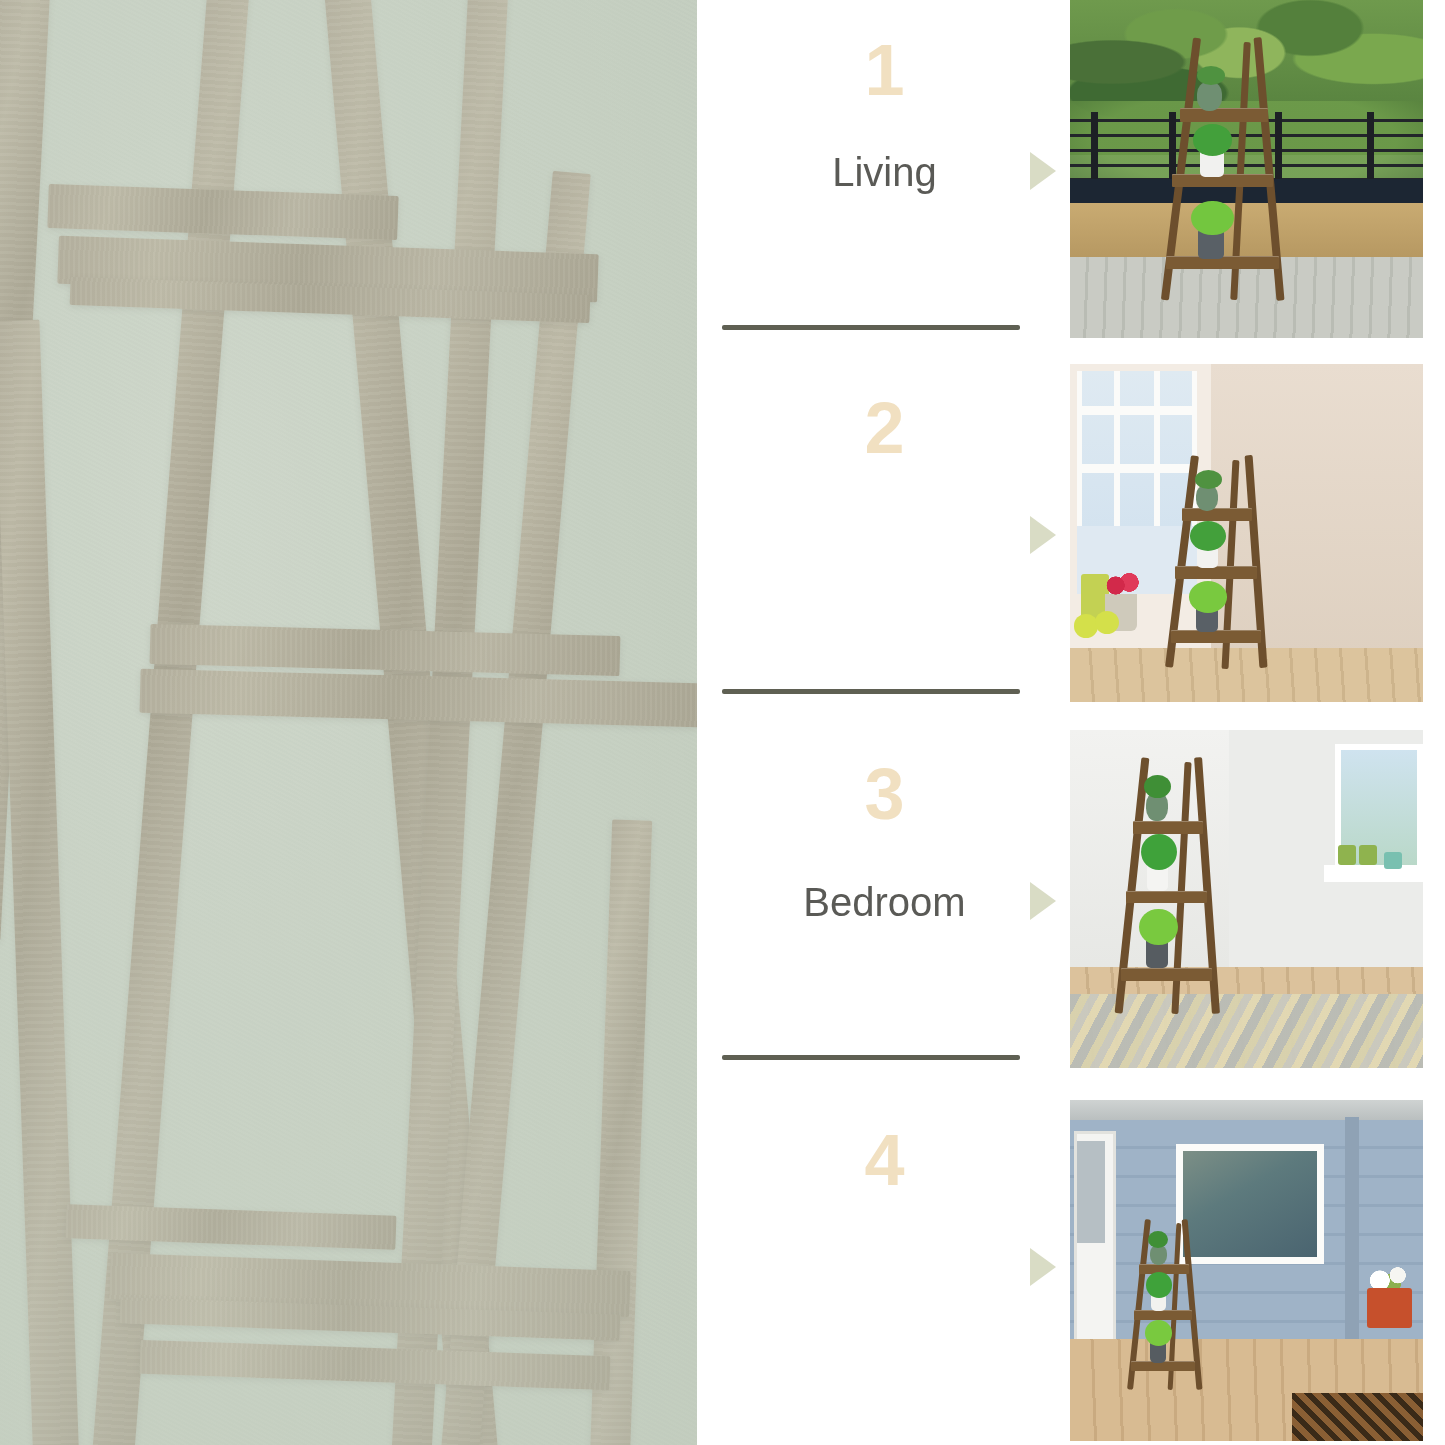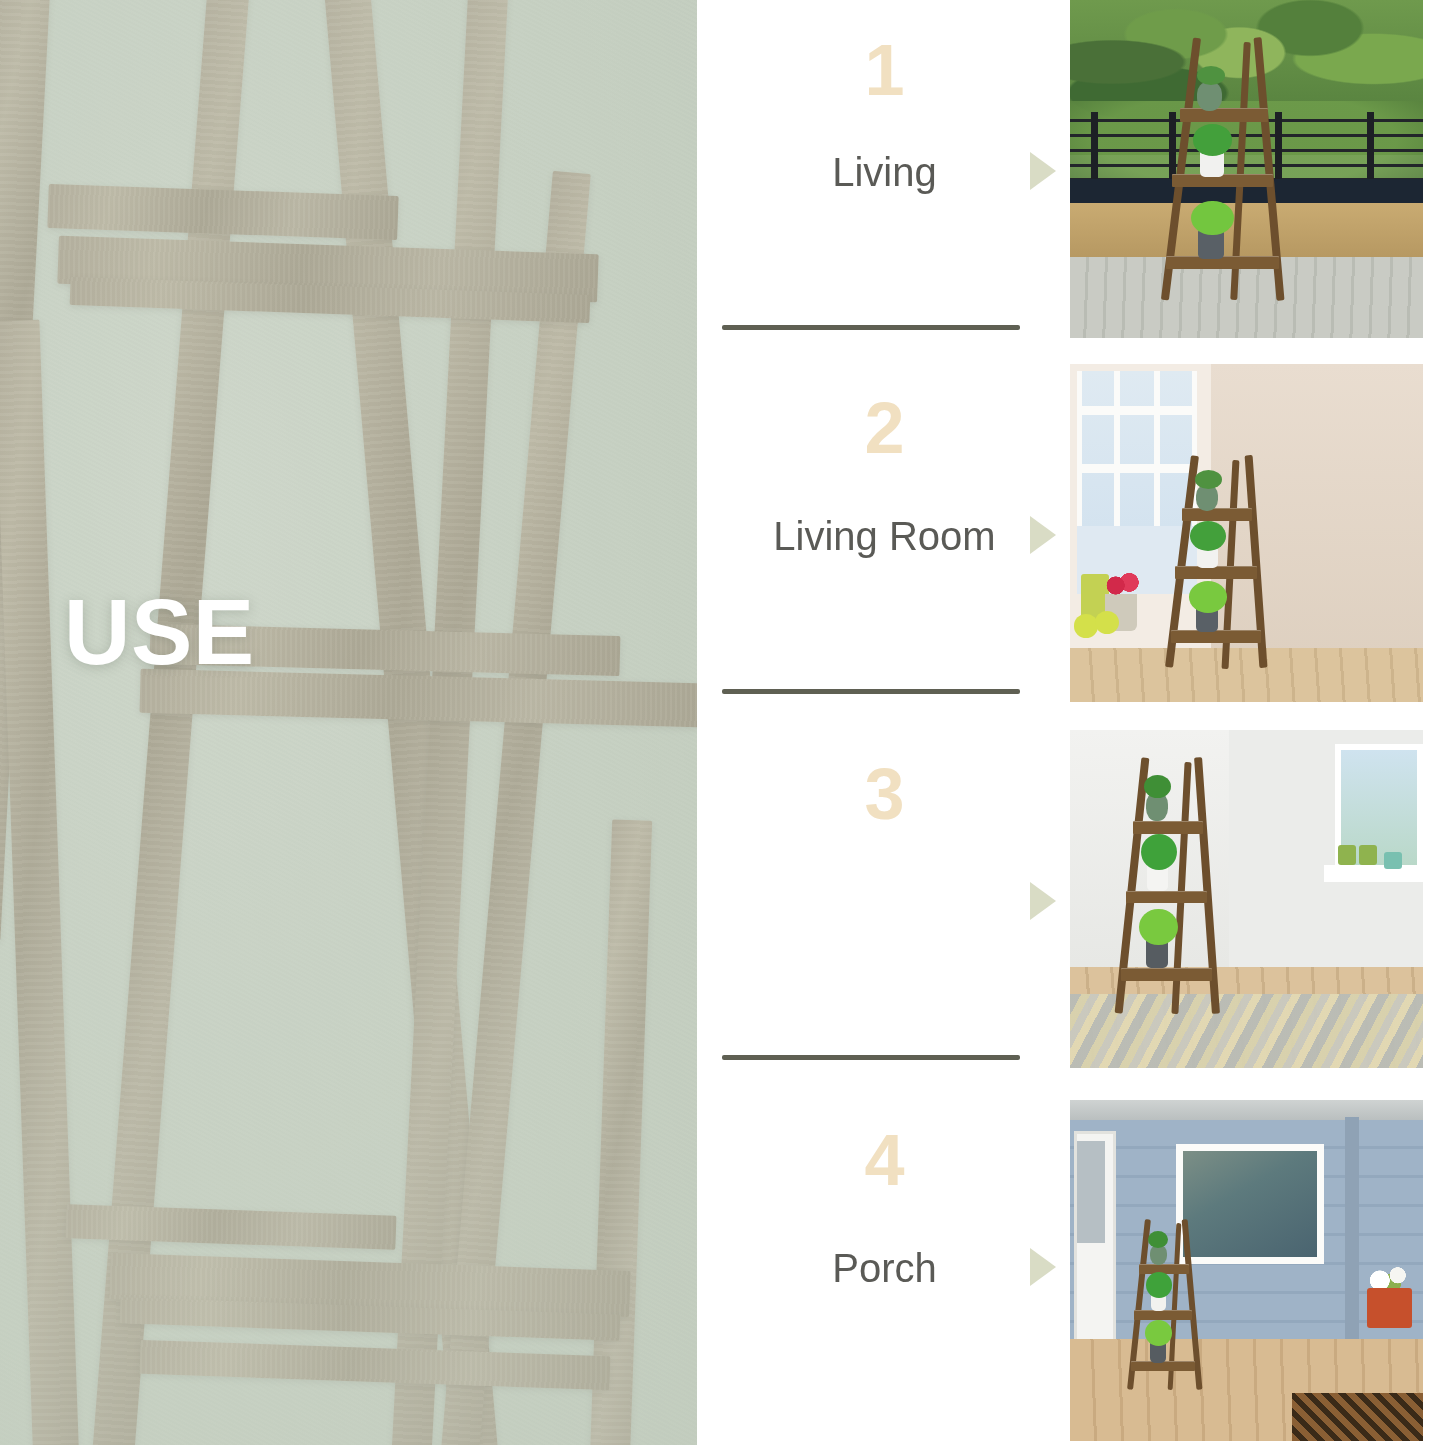--- a/index.html
+++ b/index.html
@@ -167,21 +167,20 @@
       <div class="plank" style="left:66px;top:1210px;width:330px;height:34px;transform:rotate(2deg);"></div>
       <div class="plank" style="left:110px;top:1262px;width:520px;height:46px;transform:rotate(2deg);"></div>
       <div class="plank" style="left:120px;top:1306px;width:500px;height:26px;transform:rotate(2deg);"></div>
       <div class="plank" style="left:140px;top:1348px;width:470px;height:34px;transform:rotate(2deg);"></div>
 
       <div class="hero-fade"></div>
       <div class="hero-haze"></div>
     </div>
 
     <div class="hero-title">
-      <div>USE</div>
     </div>
   </div>
 
   <div class="list">
 
     <div class="row" style="top:0;height:362px;">
       <div class="row-text">
         <div class="num" style="top:34px;">1</div>
         <div class="label" style="top:152px;">Living</div>
       </div>
@@ -221,21 +220,20 @@
             <div class="potC" style="left:31%;top:73%;width:18%;height:11%;background:#596066;"></div>
             <div class="lvC" style="left:26%;top:62%;width:30%;height:13%;background:#73c63f;"></div>
           </div>
         </div>
       </div>
     </div>
 
     <div class="row" style="top:364px;height:362px;">
       <div class="row-text">
         <div class="num" style="top:28px;">2</div>
-        <div class="label" style="top:152px;">Living Room</div>
       </div>
       <div class="arrow" style="left:333px;top:152px;"></div>
       <div class="divider" style="top:325px;"></div>
 
       <div class="shot" style="top:0;height:338px;">
         <div class="shot-inner">
           <div class="l-wallL"></div>
           <div class="l-wallR"></div>
           <div class="l-win">
             <i style="left:0;top:0;width:4%;height:100%"></i>
@@ -267,20 +265,21 @@
             <div class="potC" style="left:30%;top:71%;width:20%;height:12%;background:#596066;"></div>
             <div class="lvC" style="left:24%;top:59%;width:34%;height:15%;background:#79c93f;"></div>
           </div>
         </div>
       </div>
     </div>
 
     <div class="row" style="top:730px;height:362px;">
       <div class="row-text">
         <div class="num" style="top:28px;">3</div>
+        <div class="label" style="top:152px;">Bedroom</div>
       </div>
       <div class="arrow" style="left:333px;top:152px;"></div>
       <div class="divider" style="top:325px;"></div>
 
       <div class="shot" style="top:0;height:338px;">
         <div class="shot-inner">
           <div class="r-wall"></div>
           <div class="r-wall2"></div>
           <div class="r-win"></div>
           <div class="r-sill"></div>
@@ -303,21 +302,20 @@
             <div class="potC" style="left:30%;top:71%;width:19%;height:11%;background:#565c61;"></div>
             <div class="lvC" style="left:24%;top:59%;width:34%;height:14%;background:#79c93f;"></div>
           </div>
         </div>
       </div>
     </div>
 
     <div class="row" style="top:1096px;height:349px;">
       <div class="row-text">
         <div class="num" style="top:28px;">4</div>
-        <div class="label" style="top:152px;">Porch</div>
       </div>
       <div class="arrow" style="left:333px;top:152px;"></div>
 
       <div class="shot" style="top:4px;height:341px;">
         <div class="shot-inner">
           <div class="p-roof"></div>
           <div class="p-siding"></div>
           <div class="p-door"></div>
           <div class="p-doorglass"></div>
           <div class="p-win"></div>

